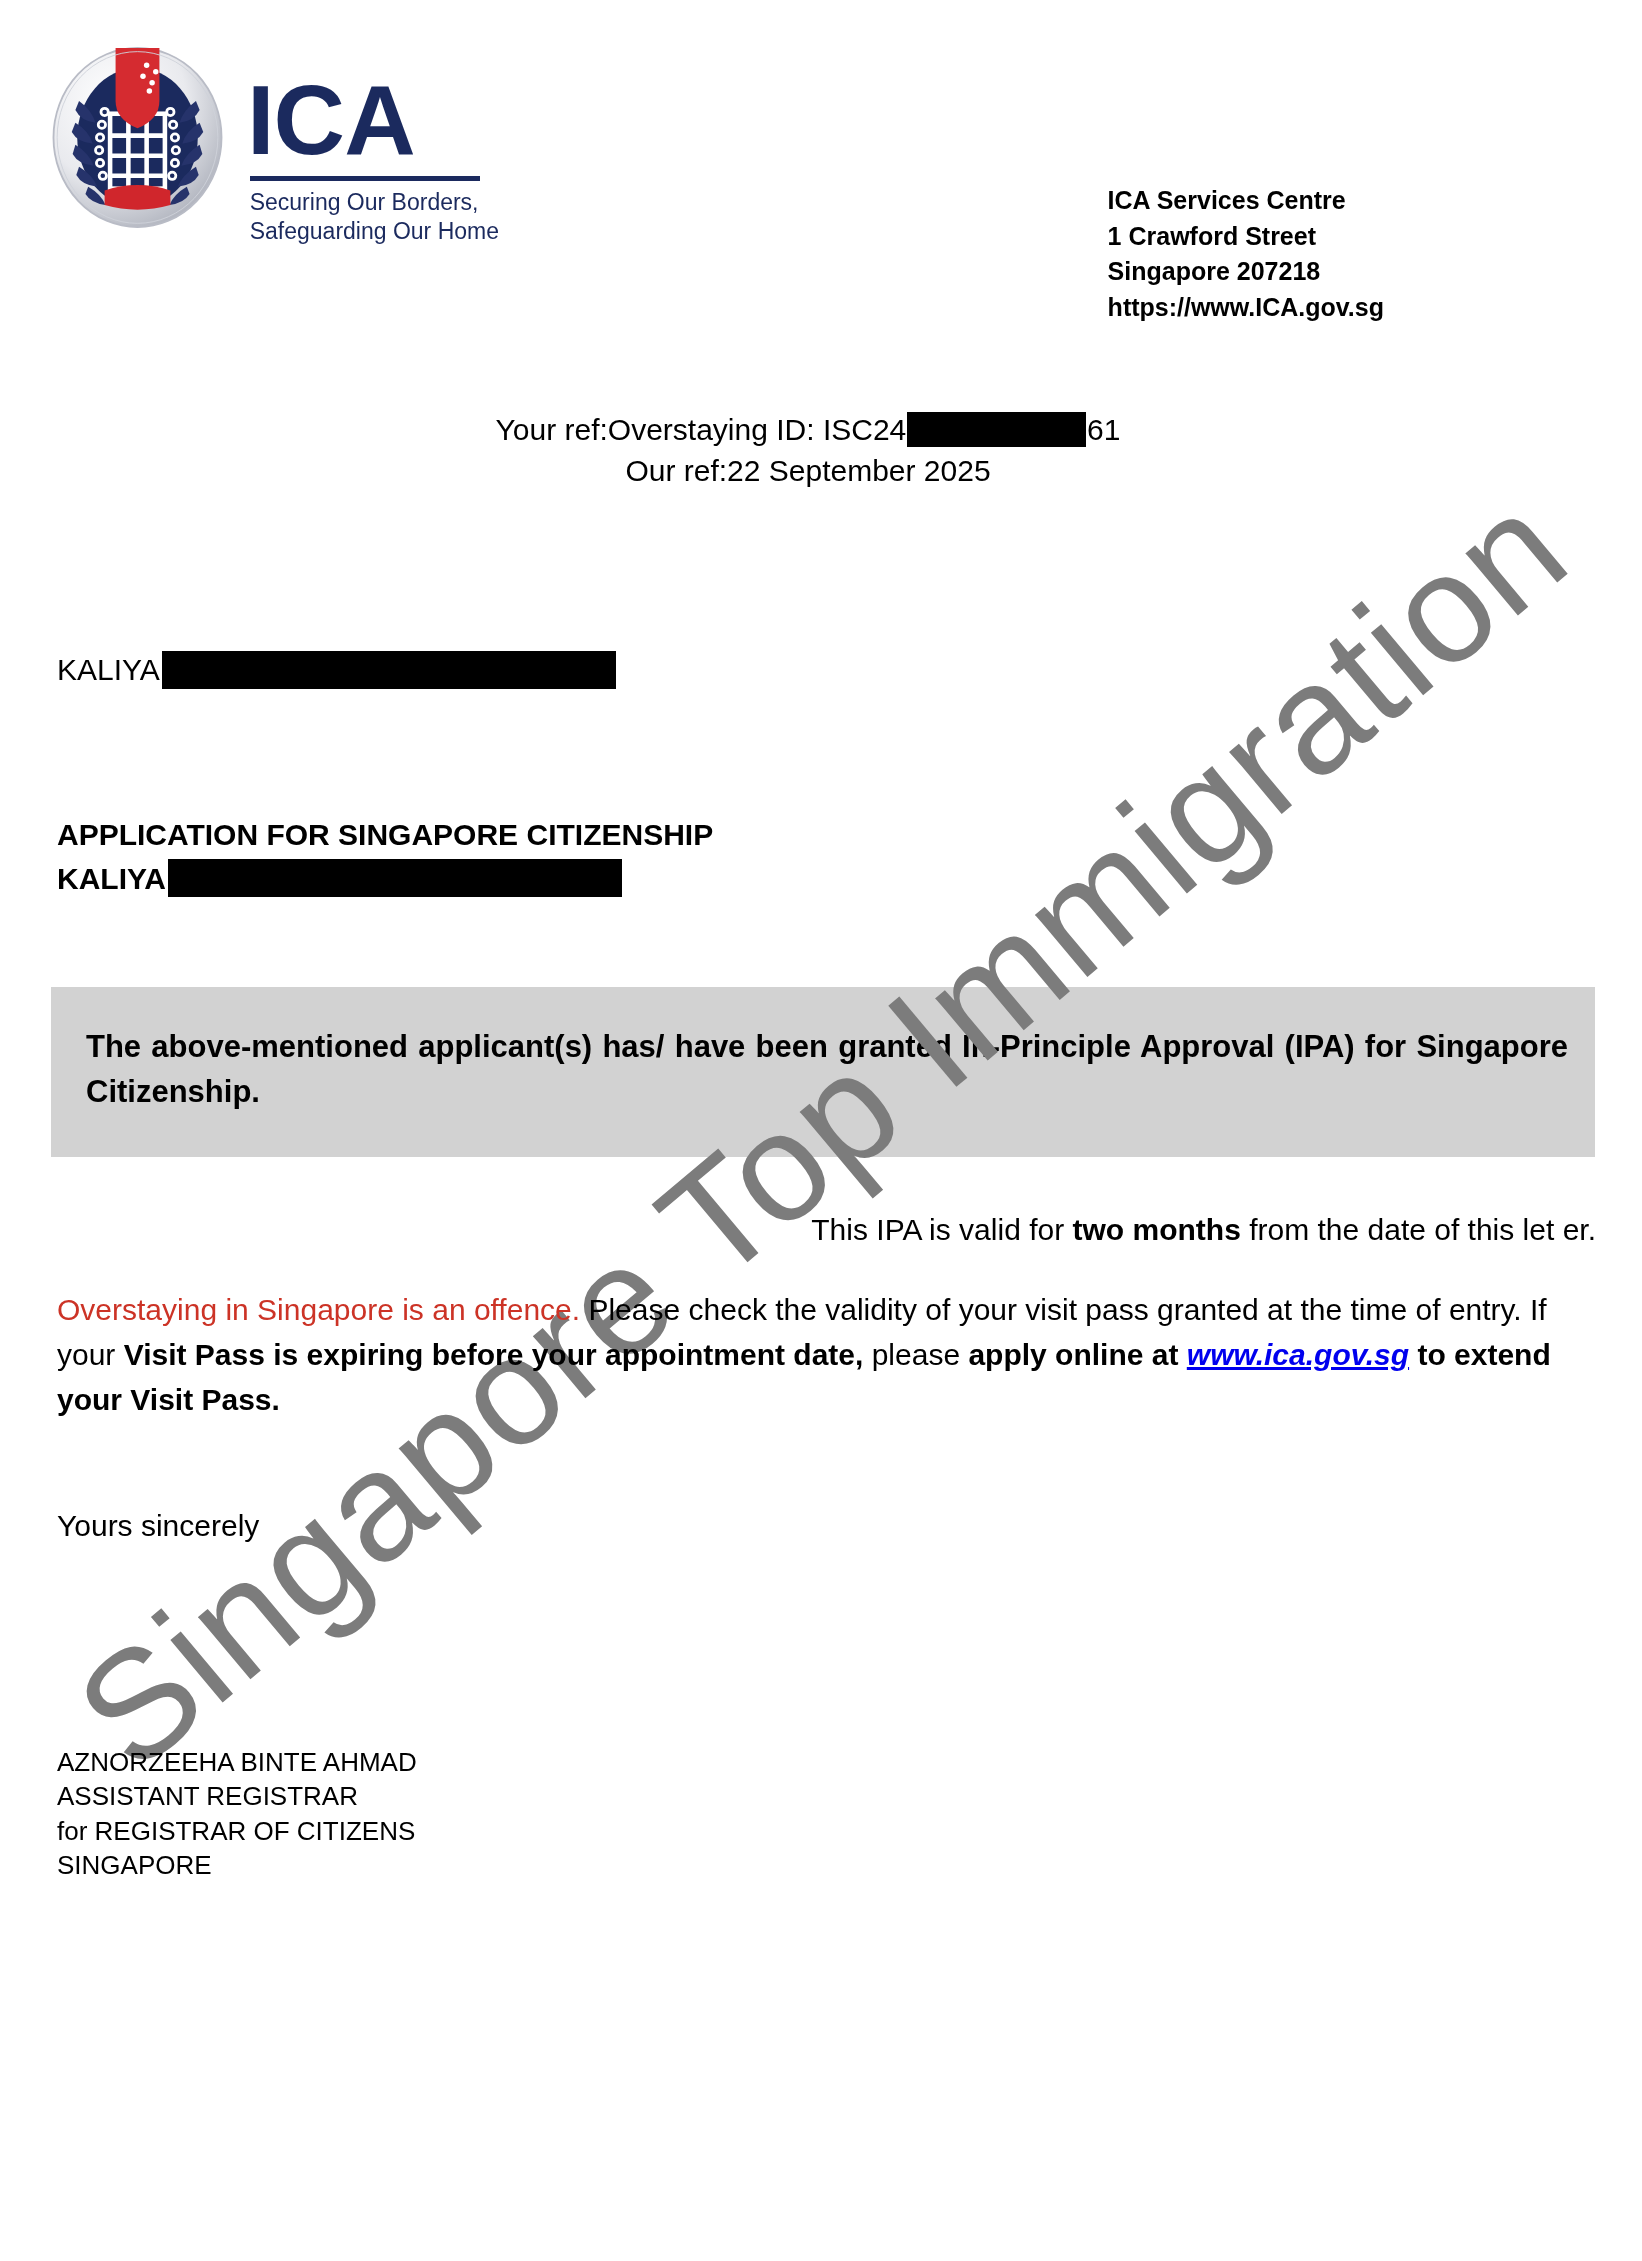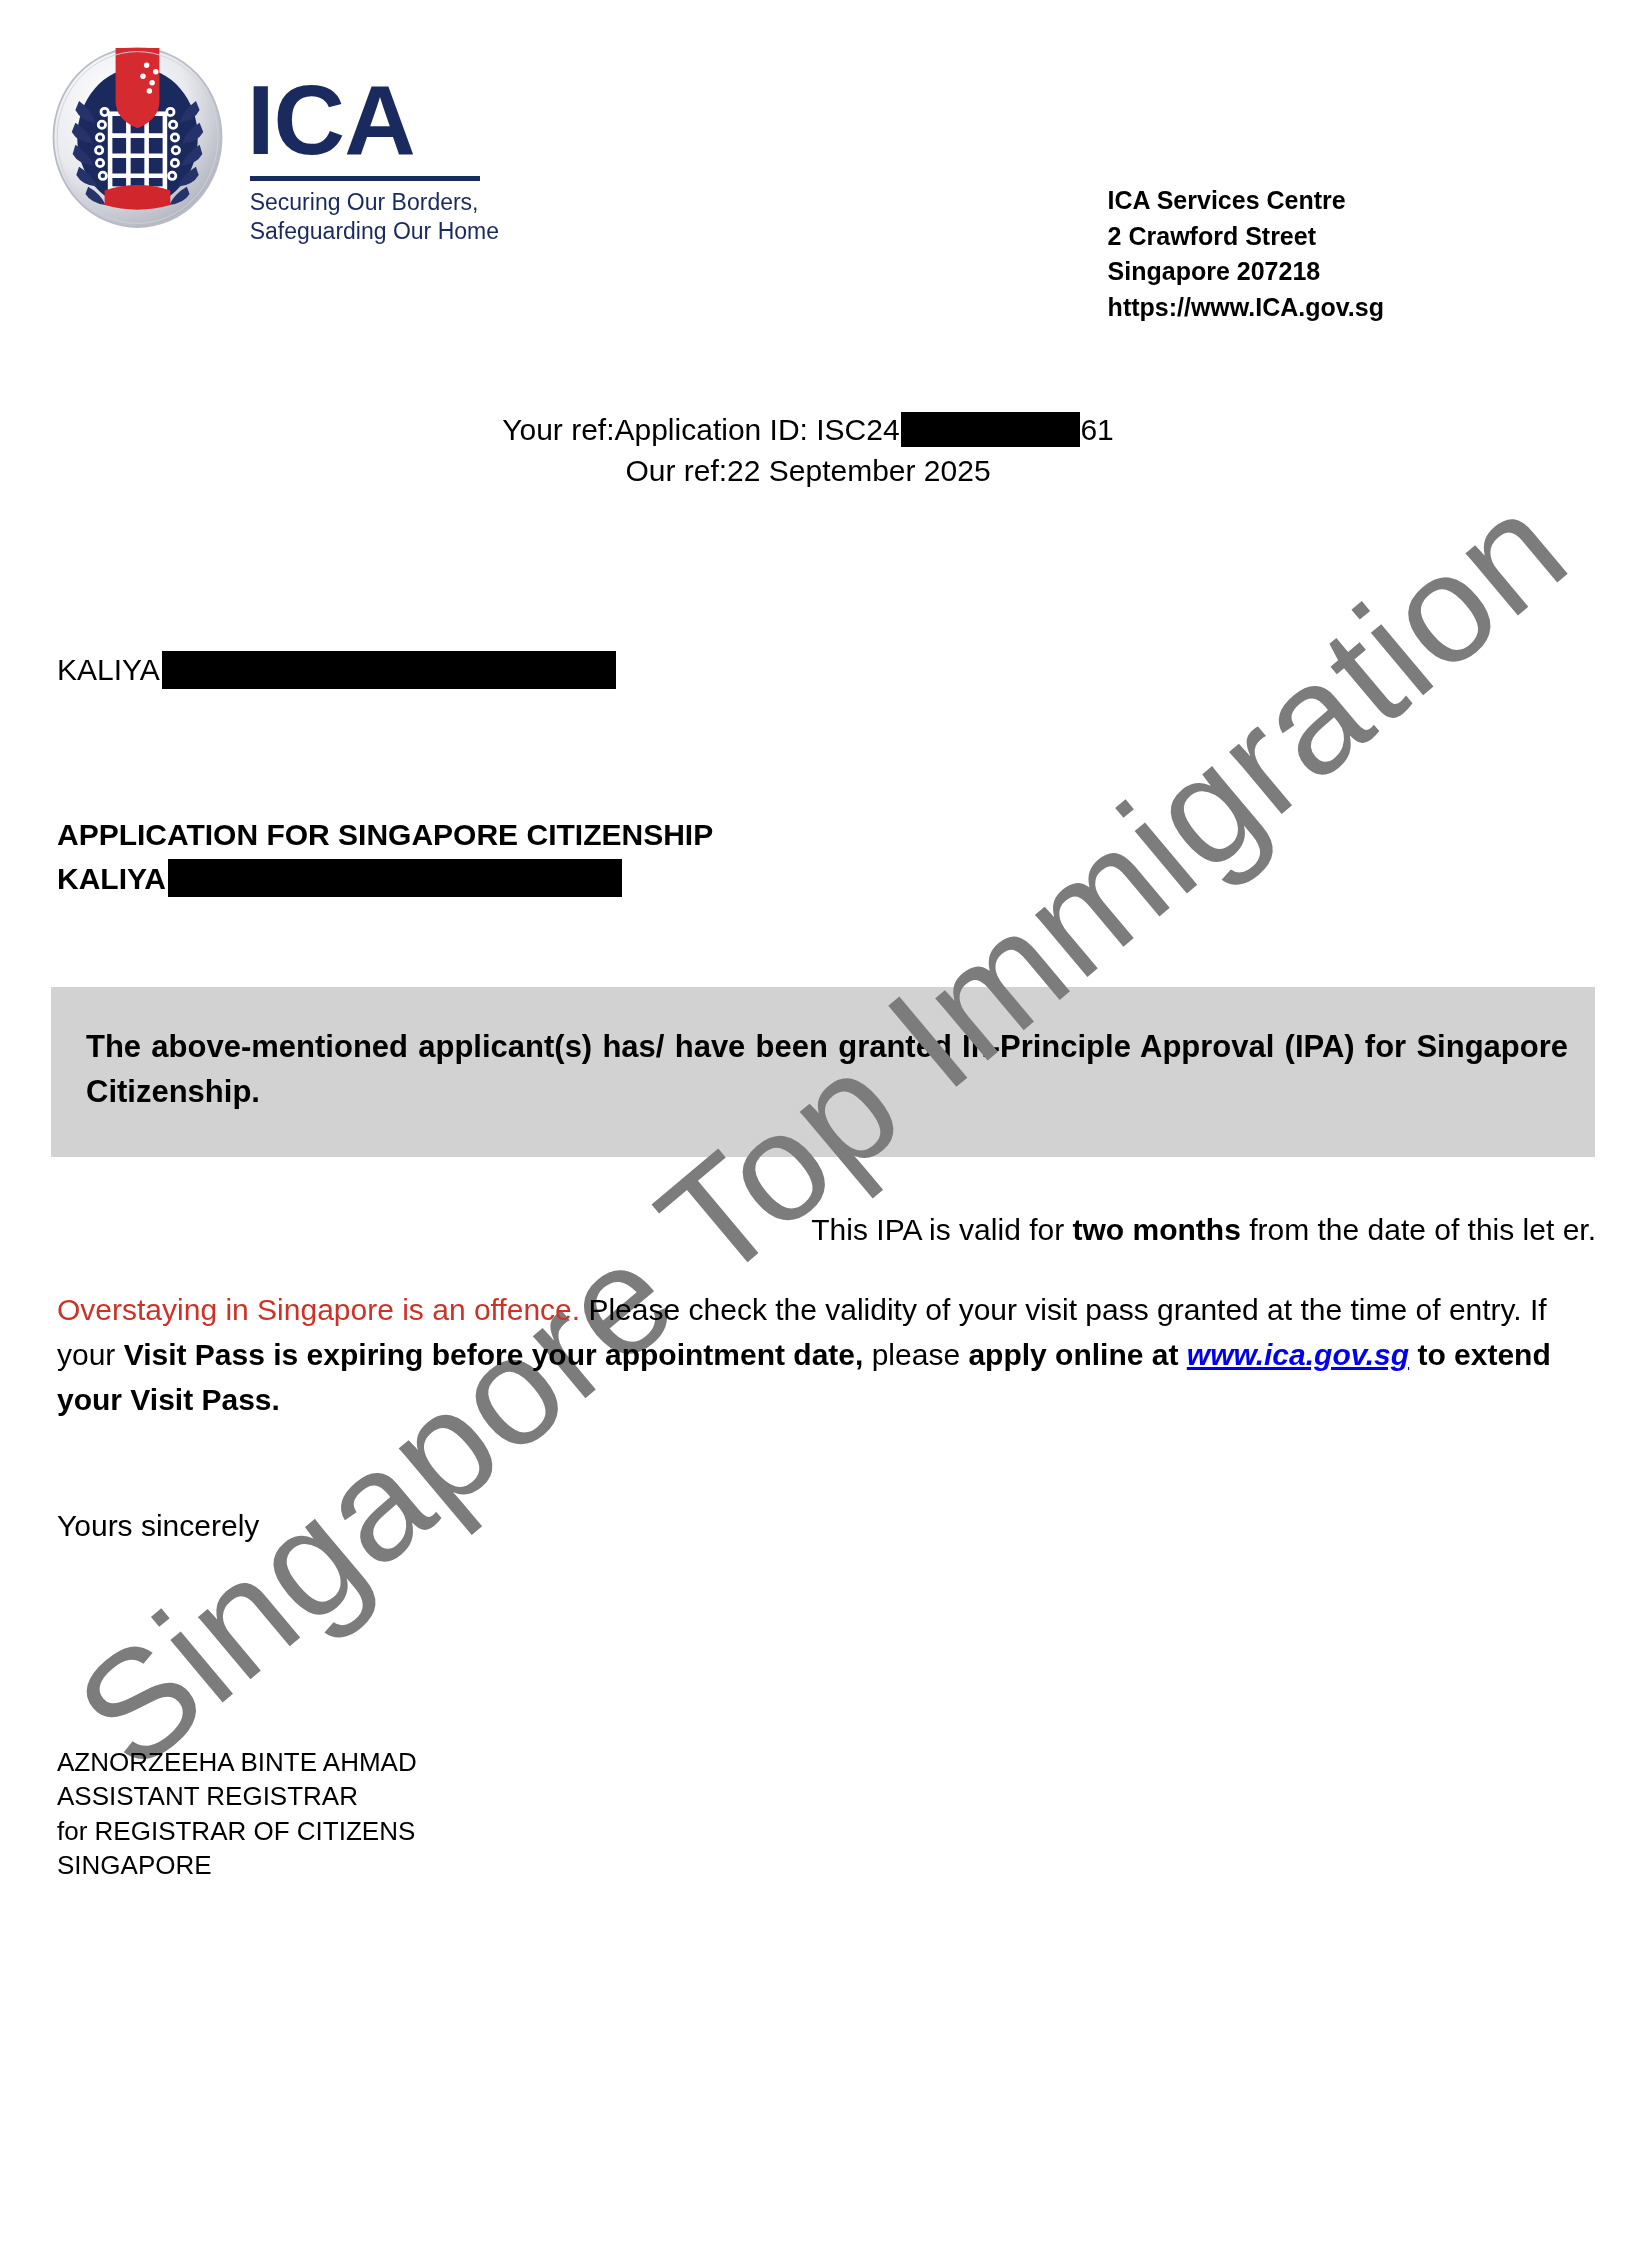--- a/index.html
+++ b/index.html
@@ -264,31 +264,31 @@
       <div class="brand">
         <div class="brand-title">ICA</div>
         <div class="brand-rule"></div>
         <div class="brand-tag">Securing Our Borders,</div>
         <div class="brand-tag">Safeguarding Our Home</div>
       </div>
     </div>
 
     <div class="address">
       <div>ICA Services Centre</div>
-      <div>2 Crawford Street</div>
+      <div>1 Crawford Street</div>
       <div>Singapore 207218</div>
       <div>https://www.ICA.gov.sg</div>
     </div>
   </div>
 
   <div class="refs">
     <div class="ref-row">
       <span class="ref-left">Your ref:</span>
       <span class="ref-right">
-        <span>Application ID: ISC24</span>
+        <span>Overstaying ID: ISC24</span>
           <span class="redaction r-appid"></span>
           <span>61</span>
       </span>
     </div>
     <div class="ref-row">
       <span class="ref-left">Our ref:</span>
       <span class="ref-right">22 September 2025</span>
     </div>
   </div>
 

